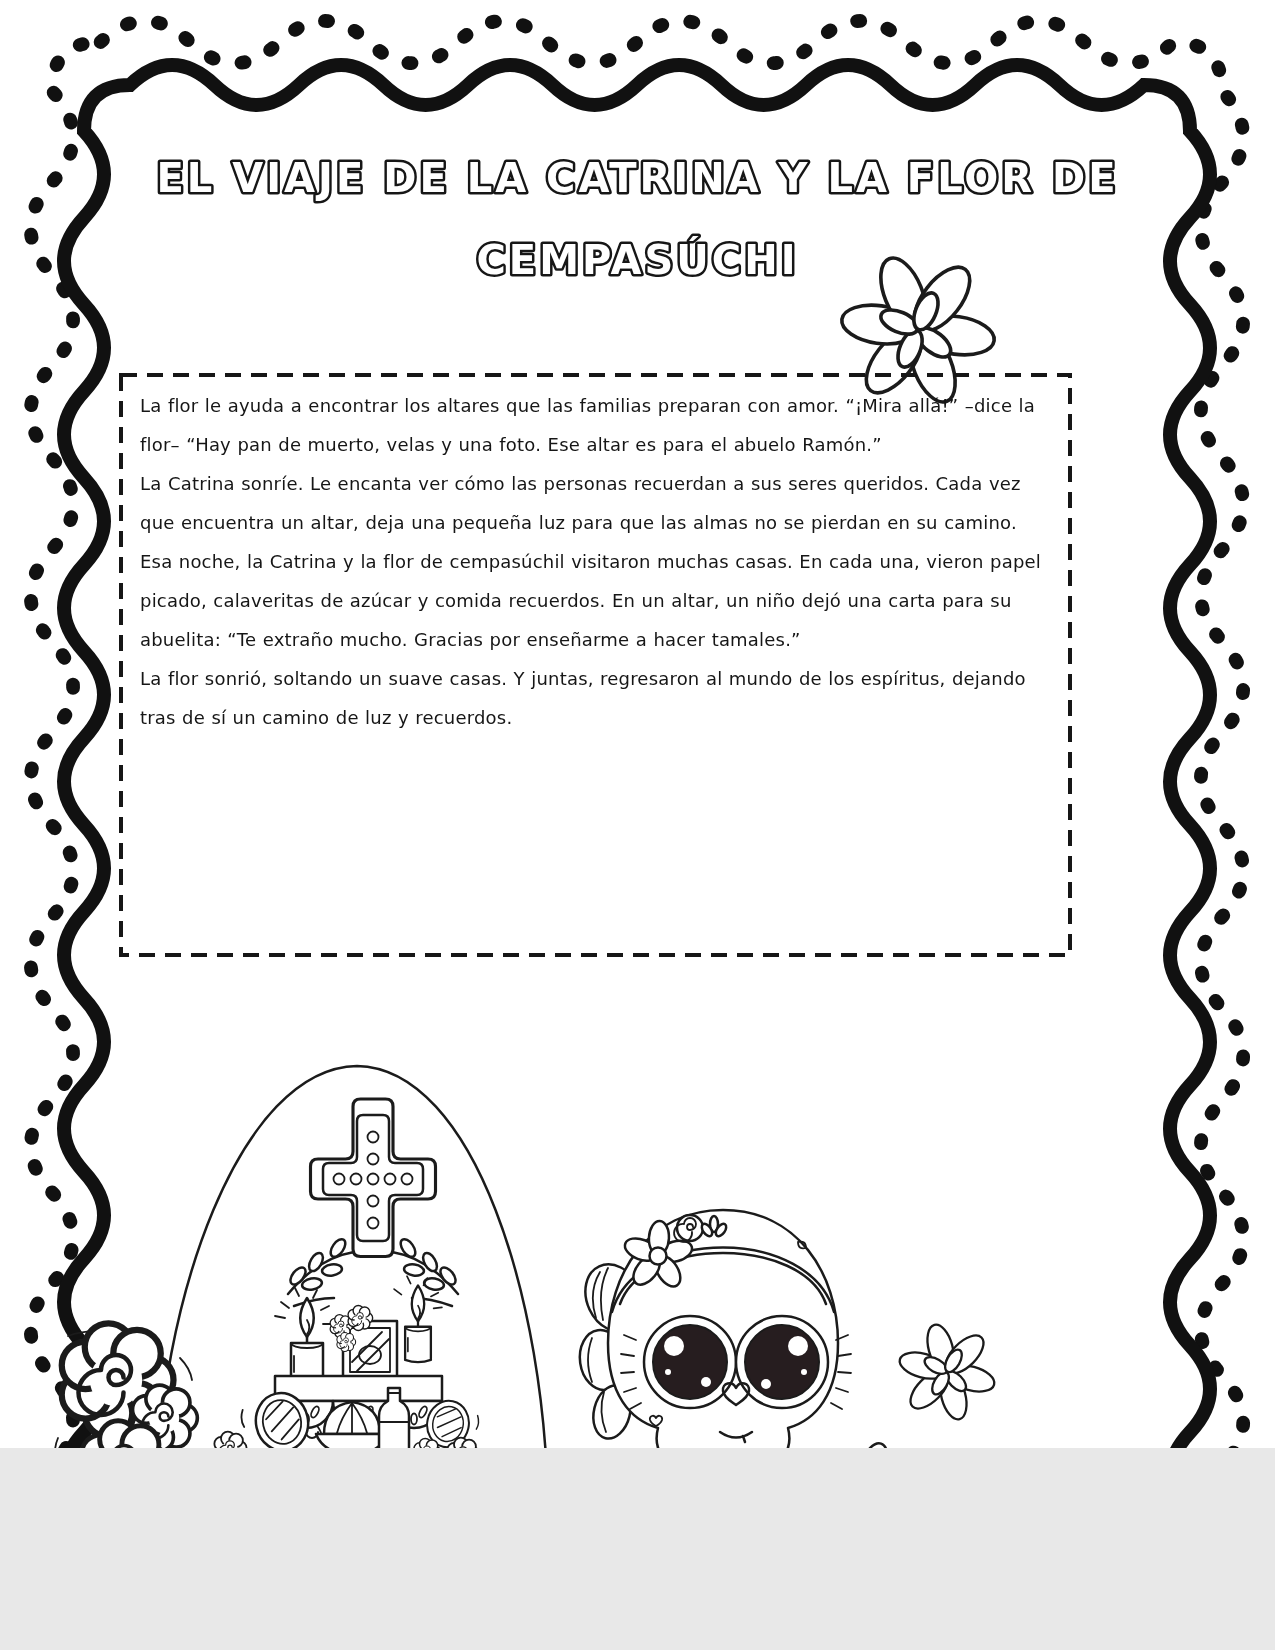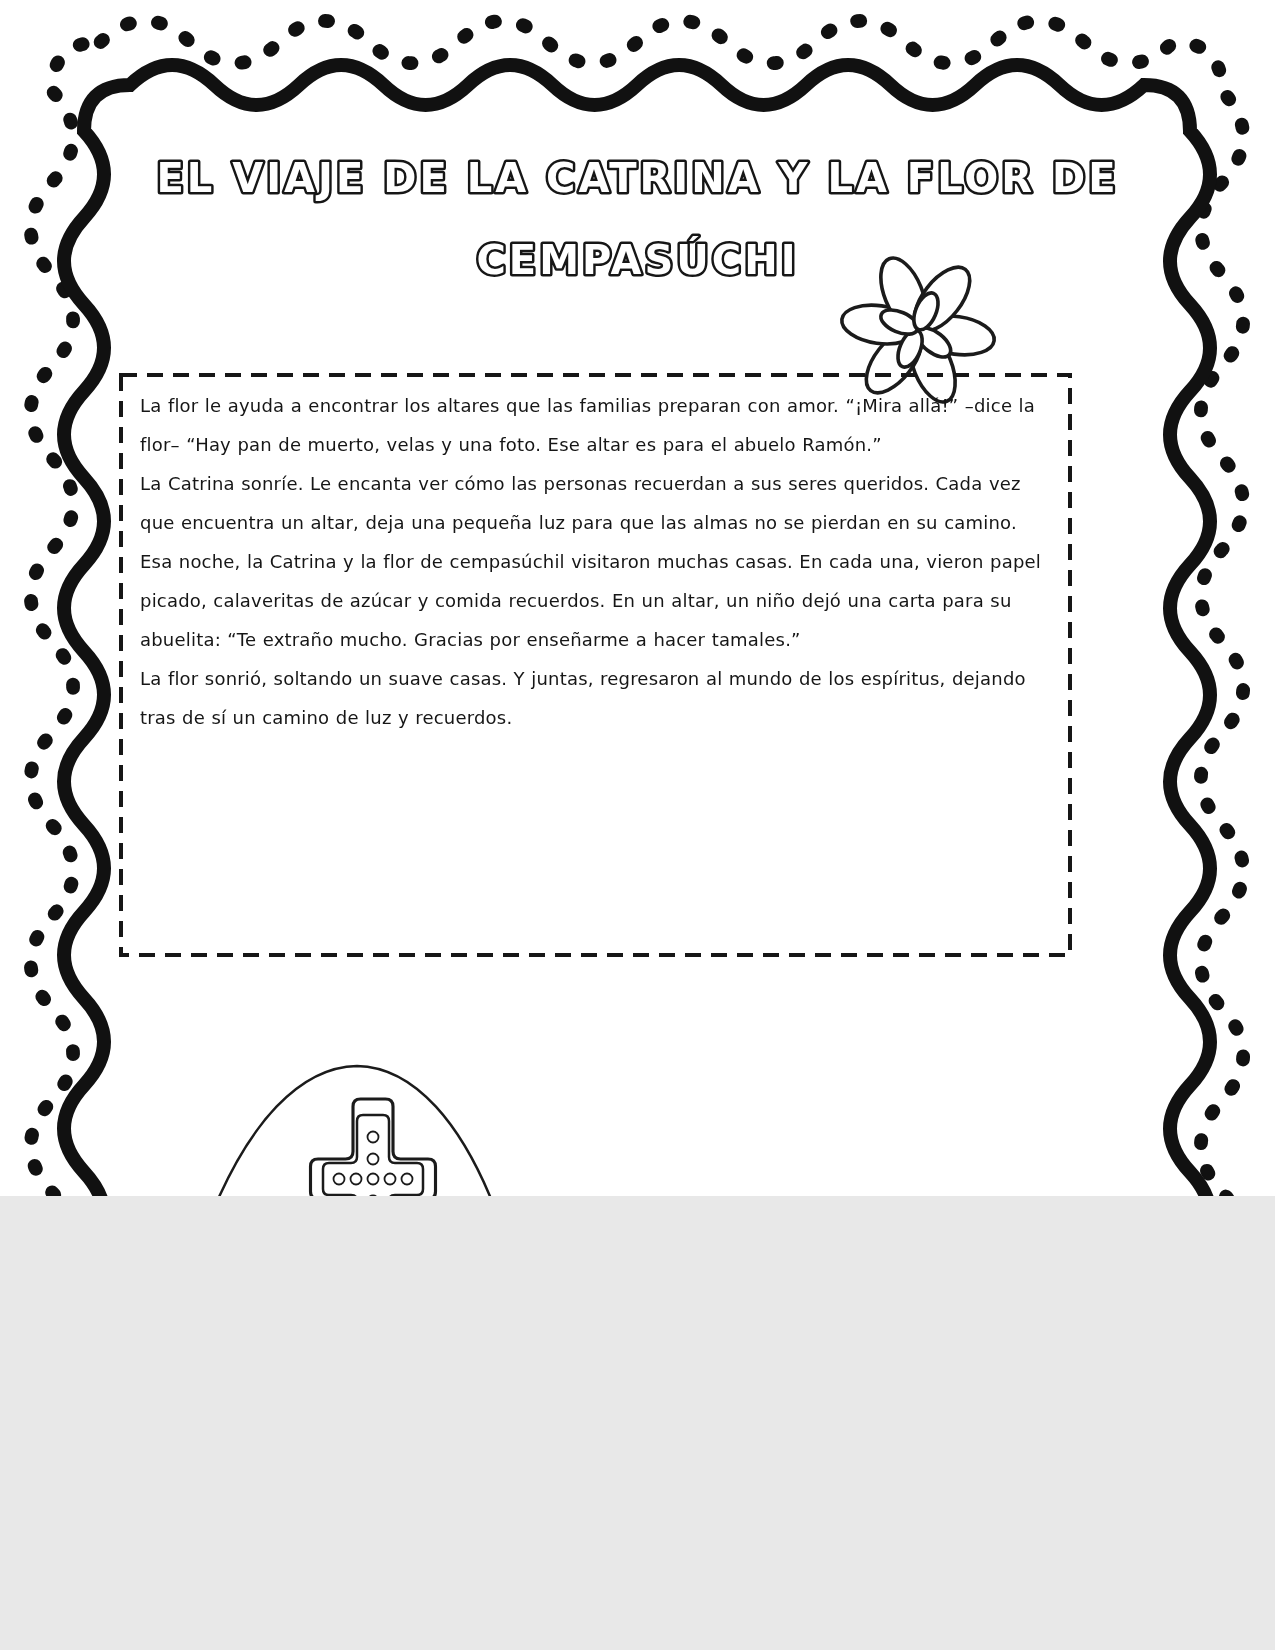--- a/index.html
+++ b/index.html
@@ -1,17 +1,17 @@
 <!DOCTYPE html>
 <html><head>
 <meta charset="utf-8">
 <style>
   html,body { margin:0; padding:0; background:#e8e8e8; }
   .page {
-    position:relative; width:1275px; height:1196px; margin:0 auto;
+    position:relative; width:1275px; height:1448px; margin:0 auto;
     background:#ffffff; overflow:hidden;
     font-family:"DejaVu Sans", sans-serif; color:#1b1b1b;
   }
   .abs { position:absolute; }
   svg { display:block; overflow:visible; }
   .ln { stroke:#1b1b1b; fill:none; stroke-width:2.5; stroke-linecap:round; stroke-linejoin:round; }
   .wf { fill:#ffffff; stroke:#1b1b1b; stroke-width:2.5; stroke-linejoin:round; }
   .thin { stroke-width:1.8; }
   .title-text {
     font-family:"DejaVu Sans", sans-serif; font-weight:bold;

